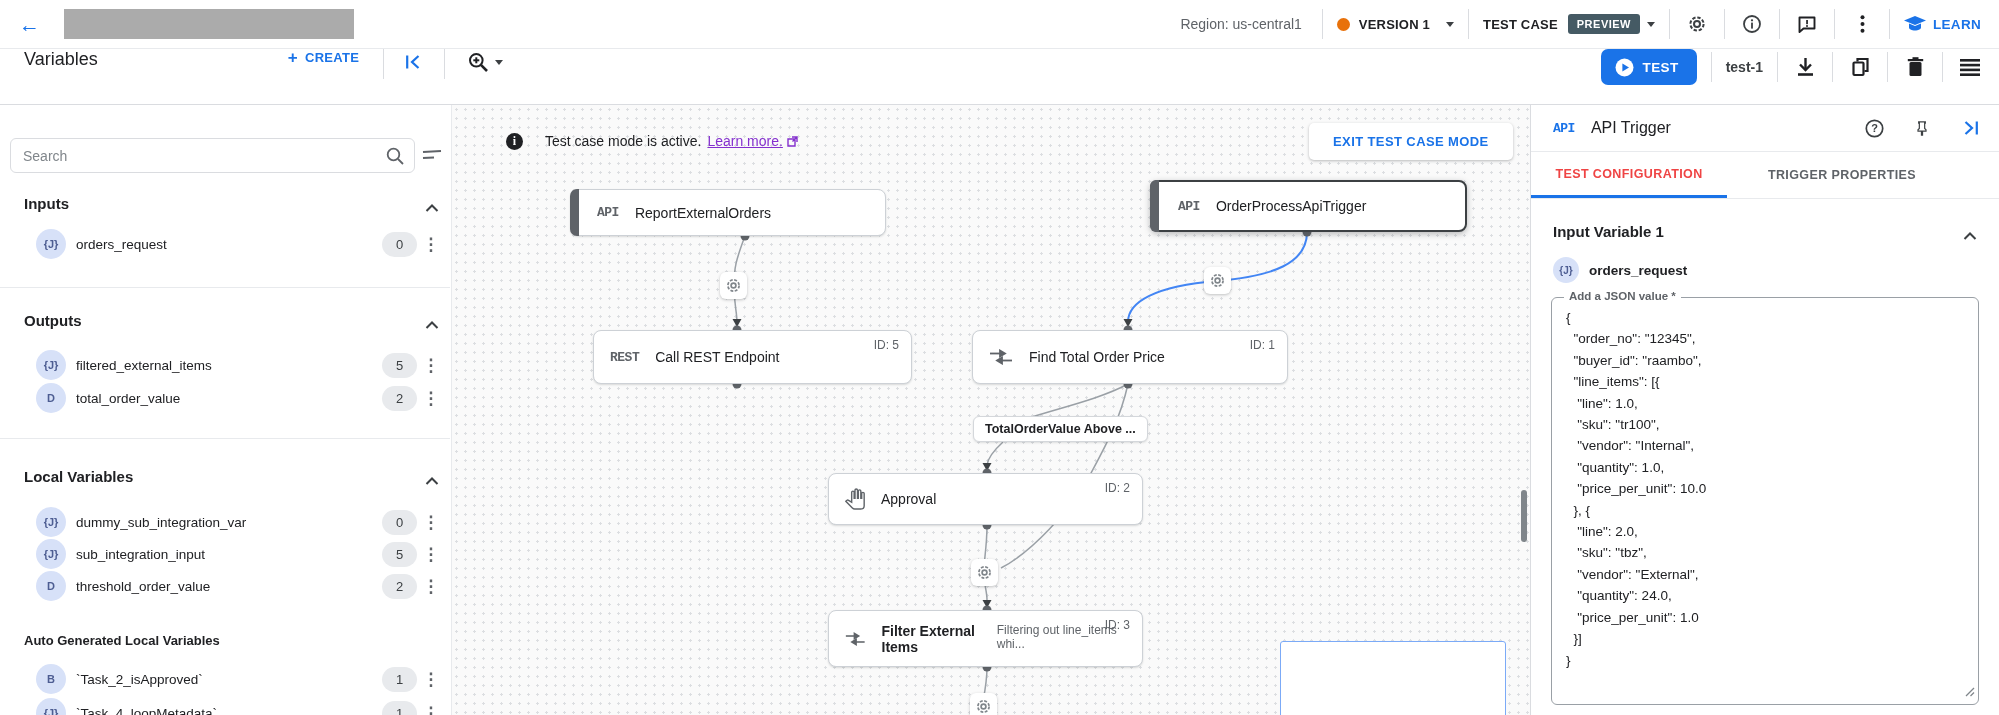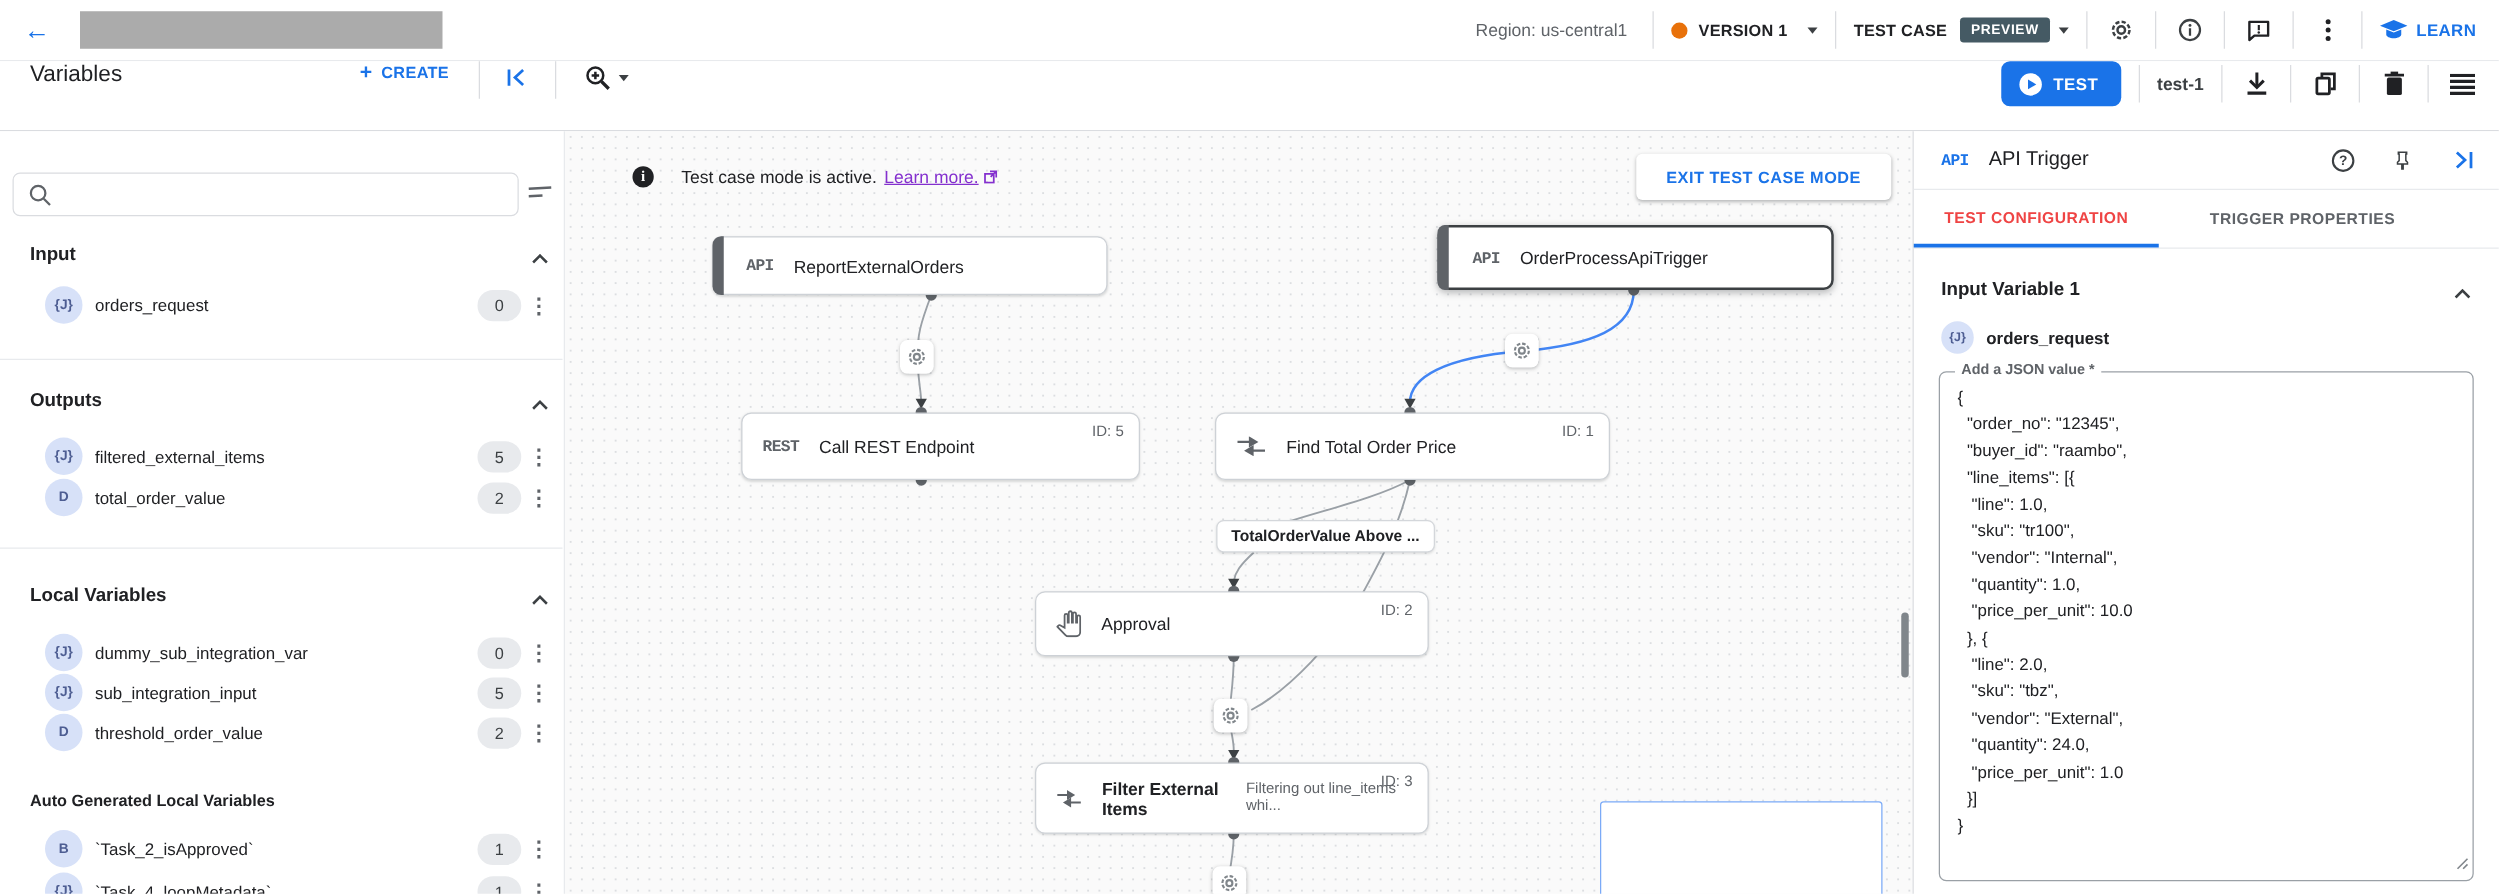--- a/index.html
+++ b/index.html
@@ -270,37 +270,38 @@
         <rect x="0" y="9.6" width="20" height="2.6"></rect>
             <rect x="0" y="14.4" width="20" height="2.6"></rect>
           </g>
         </svg>
     </span>
   </div>
 </div>
 
 <div id="sidebar">
   <div class="search-box">
+    <input type="text" placeholder="Search" style="">
     <svg width="18" height="18" viewBox="0 0 18 18">
       <g stroke="#5f6368" stroke-width="1.8" fill="none">
           <circle cx="7.5" cy="7.5" r="5.8"></circle>
       <line x1="12" y1="12" x2="17" y2="17"></line>
         </g>
       </svg>
   </div>
   <span class="sort-icon">
     <svg width="22" height="12" viewBox="0 0 22 12">
         <g stroke="#5f6368" stroke-width="2" fill="none">
       <line x1="2" y1="3" x2="20" y2="2"></line>
           <line x1="2" y1="9" x2="13" y2="8.4"></line>
         </g>
       </svg>
   </span>
 
-  <span class="sec-head" style="top:90px">Input</span>
+  <span class="sec-head" style="top:90px">Inputs</span>
   <span class="sec-chev" style="top:93px">
     <svg width="14" height="8" viewBox="0 0 14 8">
         <polyline points="1.5,7 7,1.5 12.5,7" fill="none" stroke="#3c4043" stroke-width="2"></polyline>
       </svg>
   </span>
   <div class="var-row" style="top:123px">
     <span class="type-chip">{J}</span>
     <span class="var-name">orders_request</span>
     <span class="count-pill">0</span>
     <span class="kebab">⋮</span>

